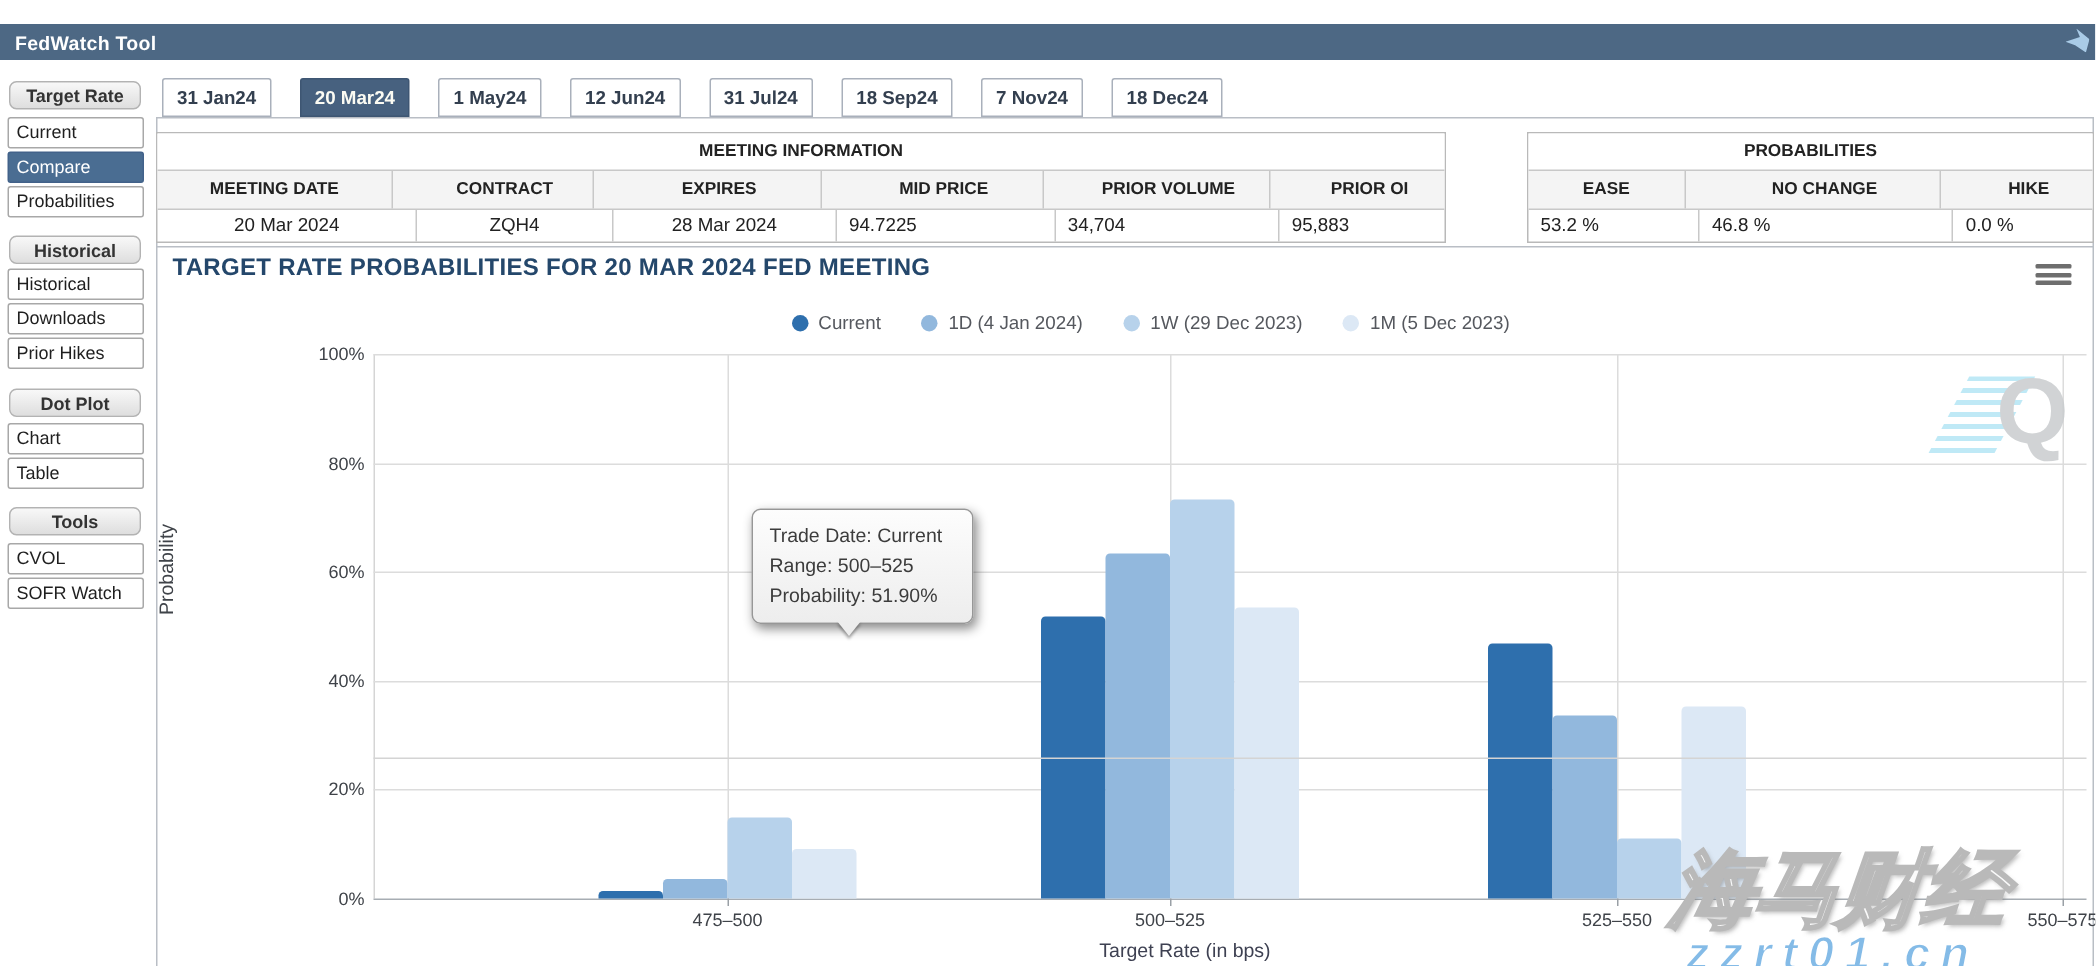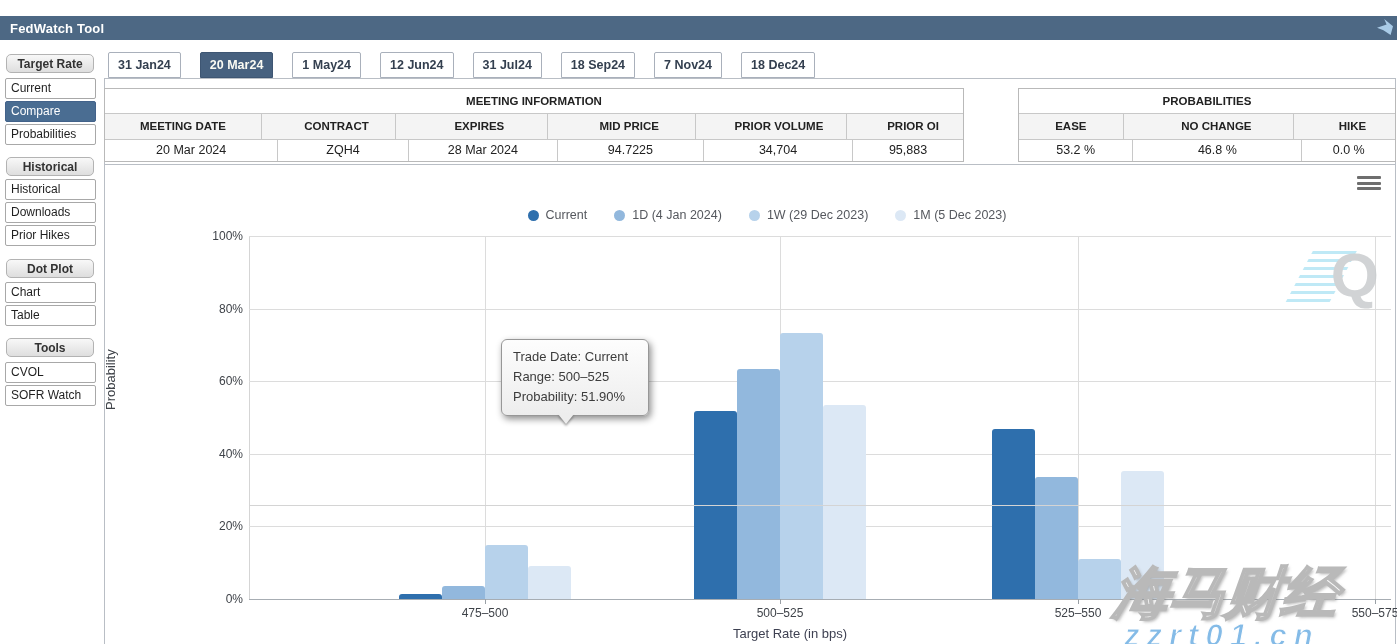--- a/index.html
+++ b/index.html
@@ -41,21 +41,21 @@
   }
   .tab.sel { background:#47617f; border-color:#3e5673; color:#fbfbf3; }
   
   .dtable { position:absolute; top:72px; background:#fff; border:1px solid #b9b9b9; font-size:12px; }
   .dtable .cap { height:25px; line-height:24px; text-align:center; font-weight:bold; font-size:11.5px; border-bottom:1px solid #c8c8c8; background:#fff; }
   .dtable .row { display:flex; }
   .dtable .row.hdr { background:#f4f4f4; border-bottom:1px solid #c8c8c8;gap:16px; }
   .dtable .cell { height:25px; line-height:24px; border-right:1px solid #c8c8c8; padding:0 8px; font-weight:bold; font-size:11.5px; text-align:center; overflow:hidden; }
   .dtable .row.val .cell { height:21px; line-height:20px; font-weight:normal; font-size:12.5px; }
   .dtable .cell:last-child { border-right:none; }
-  .cell.al-r { text-align:center; }
+  .cell.al-r { text-align:left; }
   
   .chart-panel { position:absolute; left:104px; top:148px; width:1292px; height:484px; border:1px solid #b9bec5; background:#fff; }
   .chart-title { position:absolute; left:10px; top:5px; font-size:16px; font-weight:600; color:#24476b; letter-spacing:.2px; }
   .menu-icon { position:absolute; right:14px; top:11px; width:24px; cursor:pointer; }
   .menu-icon i { display:block; height:3px; background:#6e6e6e; margin-bottom:2.5px; border-radius:1px; }
   .legend { position:absolute; left:0; top:43px; width:100%; display:flex; justify-content:center; gap:27px; padding-left:34px; }
   .leg-item { display:flex; align-items:center; gap:7px; font-size:12.5px; color:#55585e; cursor:pointer; }
   .leg-dot { width:11px; height:11px; border-radius:50%; }
   .plot { position:absolute; left:144px; top:71px; width:1142px; height:363px; }
   .gl-h { position:absolute; left:0; width:100%; height:1px; background:#dcdcdc; }
@@ -170,20 +170,21 @@
         <div class="cell" style="width: 24.6%;">HIKE</div>
       </div>
       <div class="row val">
         <div class="cell al-r" style="width: 30.4%;">53.2 %</div>
         <div class="cell al-r" style="width: 45%;">46.8 %</div>
         <div class="cell al-r" style="width: 24.6%;">0.0 %</div>
       </div>
     </div>
 
   <div class="chart-panel">
+    <div class="chart-title">TARGET RATE PROBABILITIES FOR 20 MAR 2024 FED MEETING</div>
     <div class="menu-icon">
         <i></i>
         <i></i>
         <i></i>
       </div>
     <div class="legend" id="legend">
         <div class="leg-item">
           <div class="leg-dot" style="background: rgb(46, 111, 173);"></div>
           <div>Current</div>
         </div>

